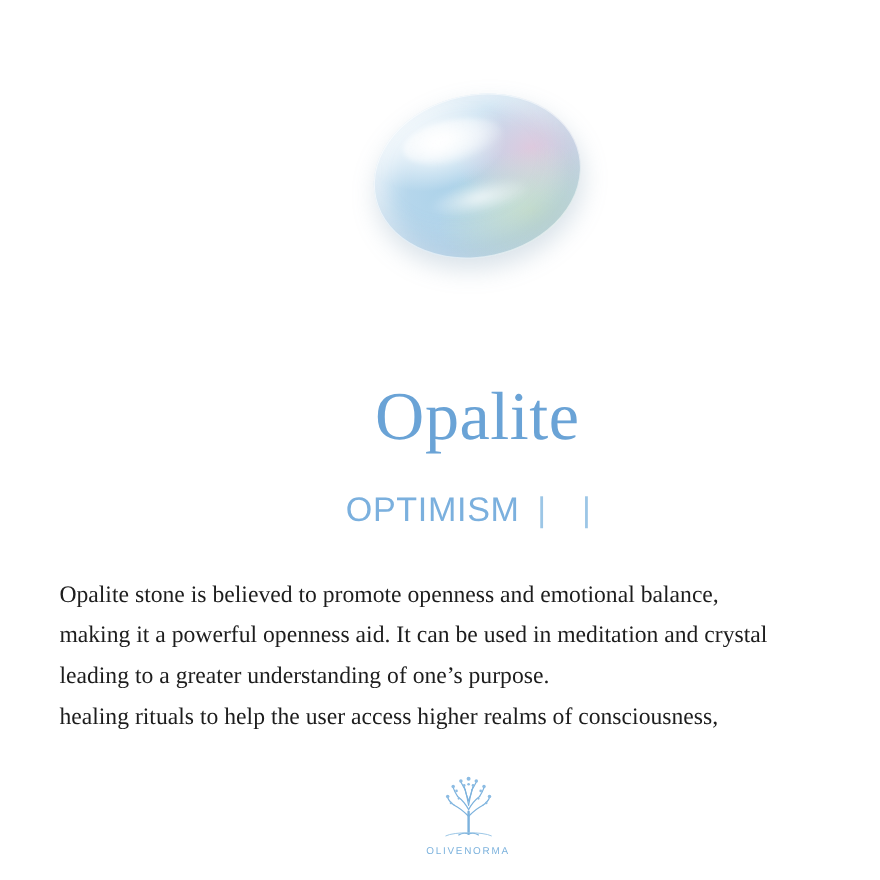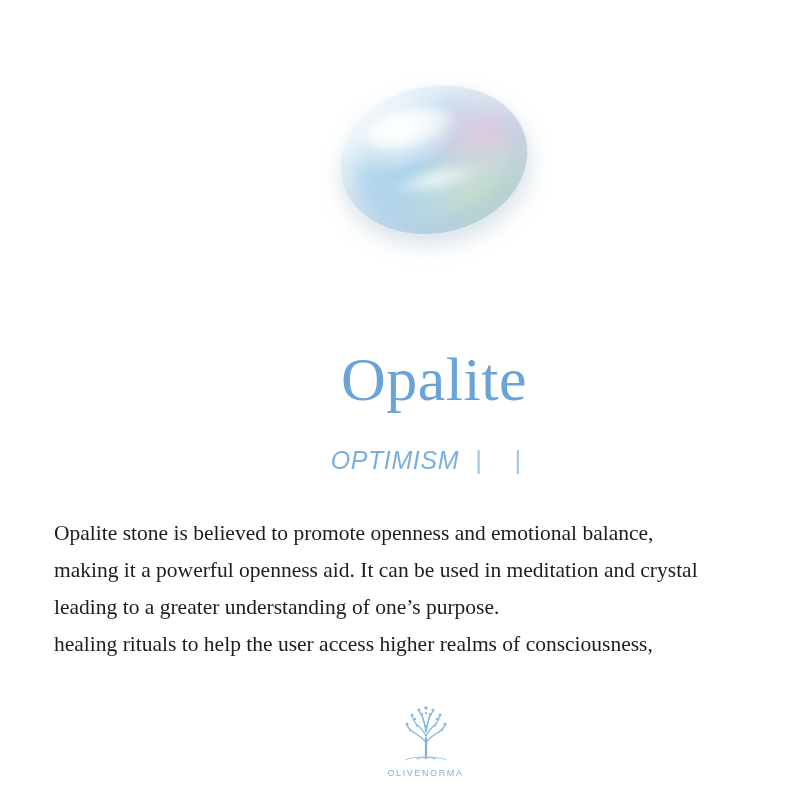--- a/index.html
+++ b/index.html
@@ -87,27 +87,26 @@
     line-height: 1;
     color: #6aa3d6;
     letter-spacing: 0.5px;
     margin-top: 28px;
   }
 
   
   .keywords {
     margin-top: 36px;
     font-family: "Liberation Sans", sans-serif;
-    font-size: 25px;
+    font-size: 31px;
     color: #7bb0de;
     letter-spacing: 0.6px;
     display: flex;
     align-items: flex-start;
     gap: 0;
-    font-style: italic;
   }
   .kw { white-space: nowrap; }
   .kw-sep {
     padding: 0 16px;
     color: #9cc6e6;
   }
 
   
   .description {
     margin-top: 40px;

